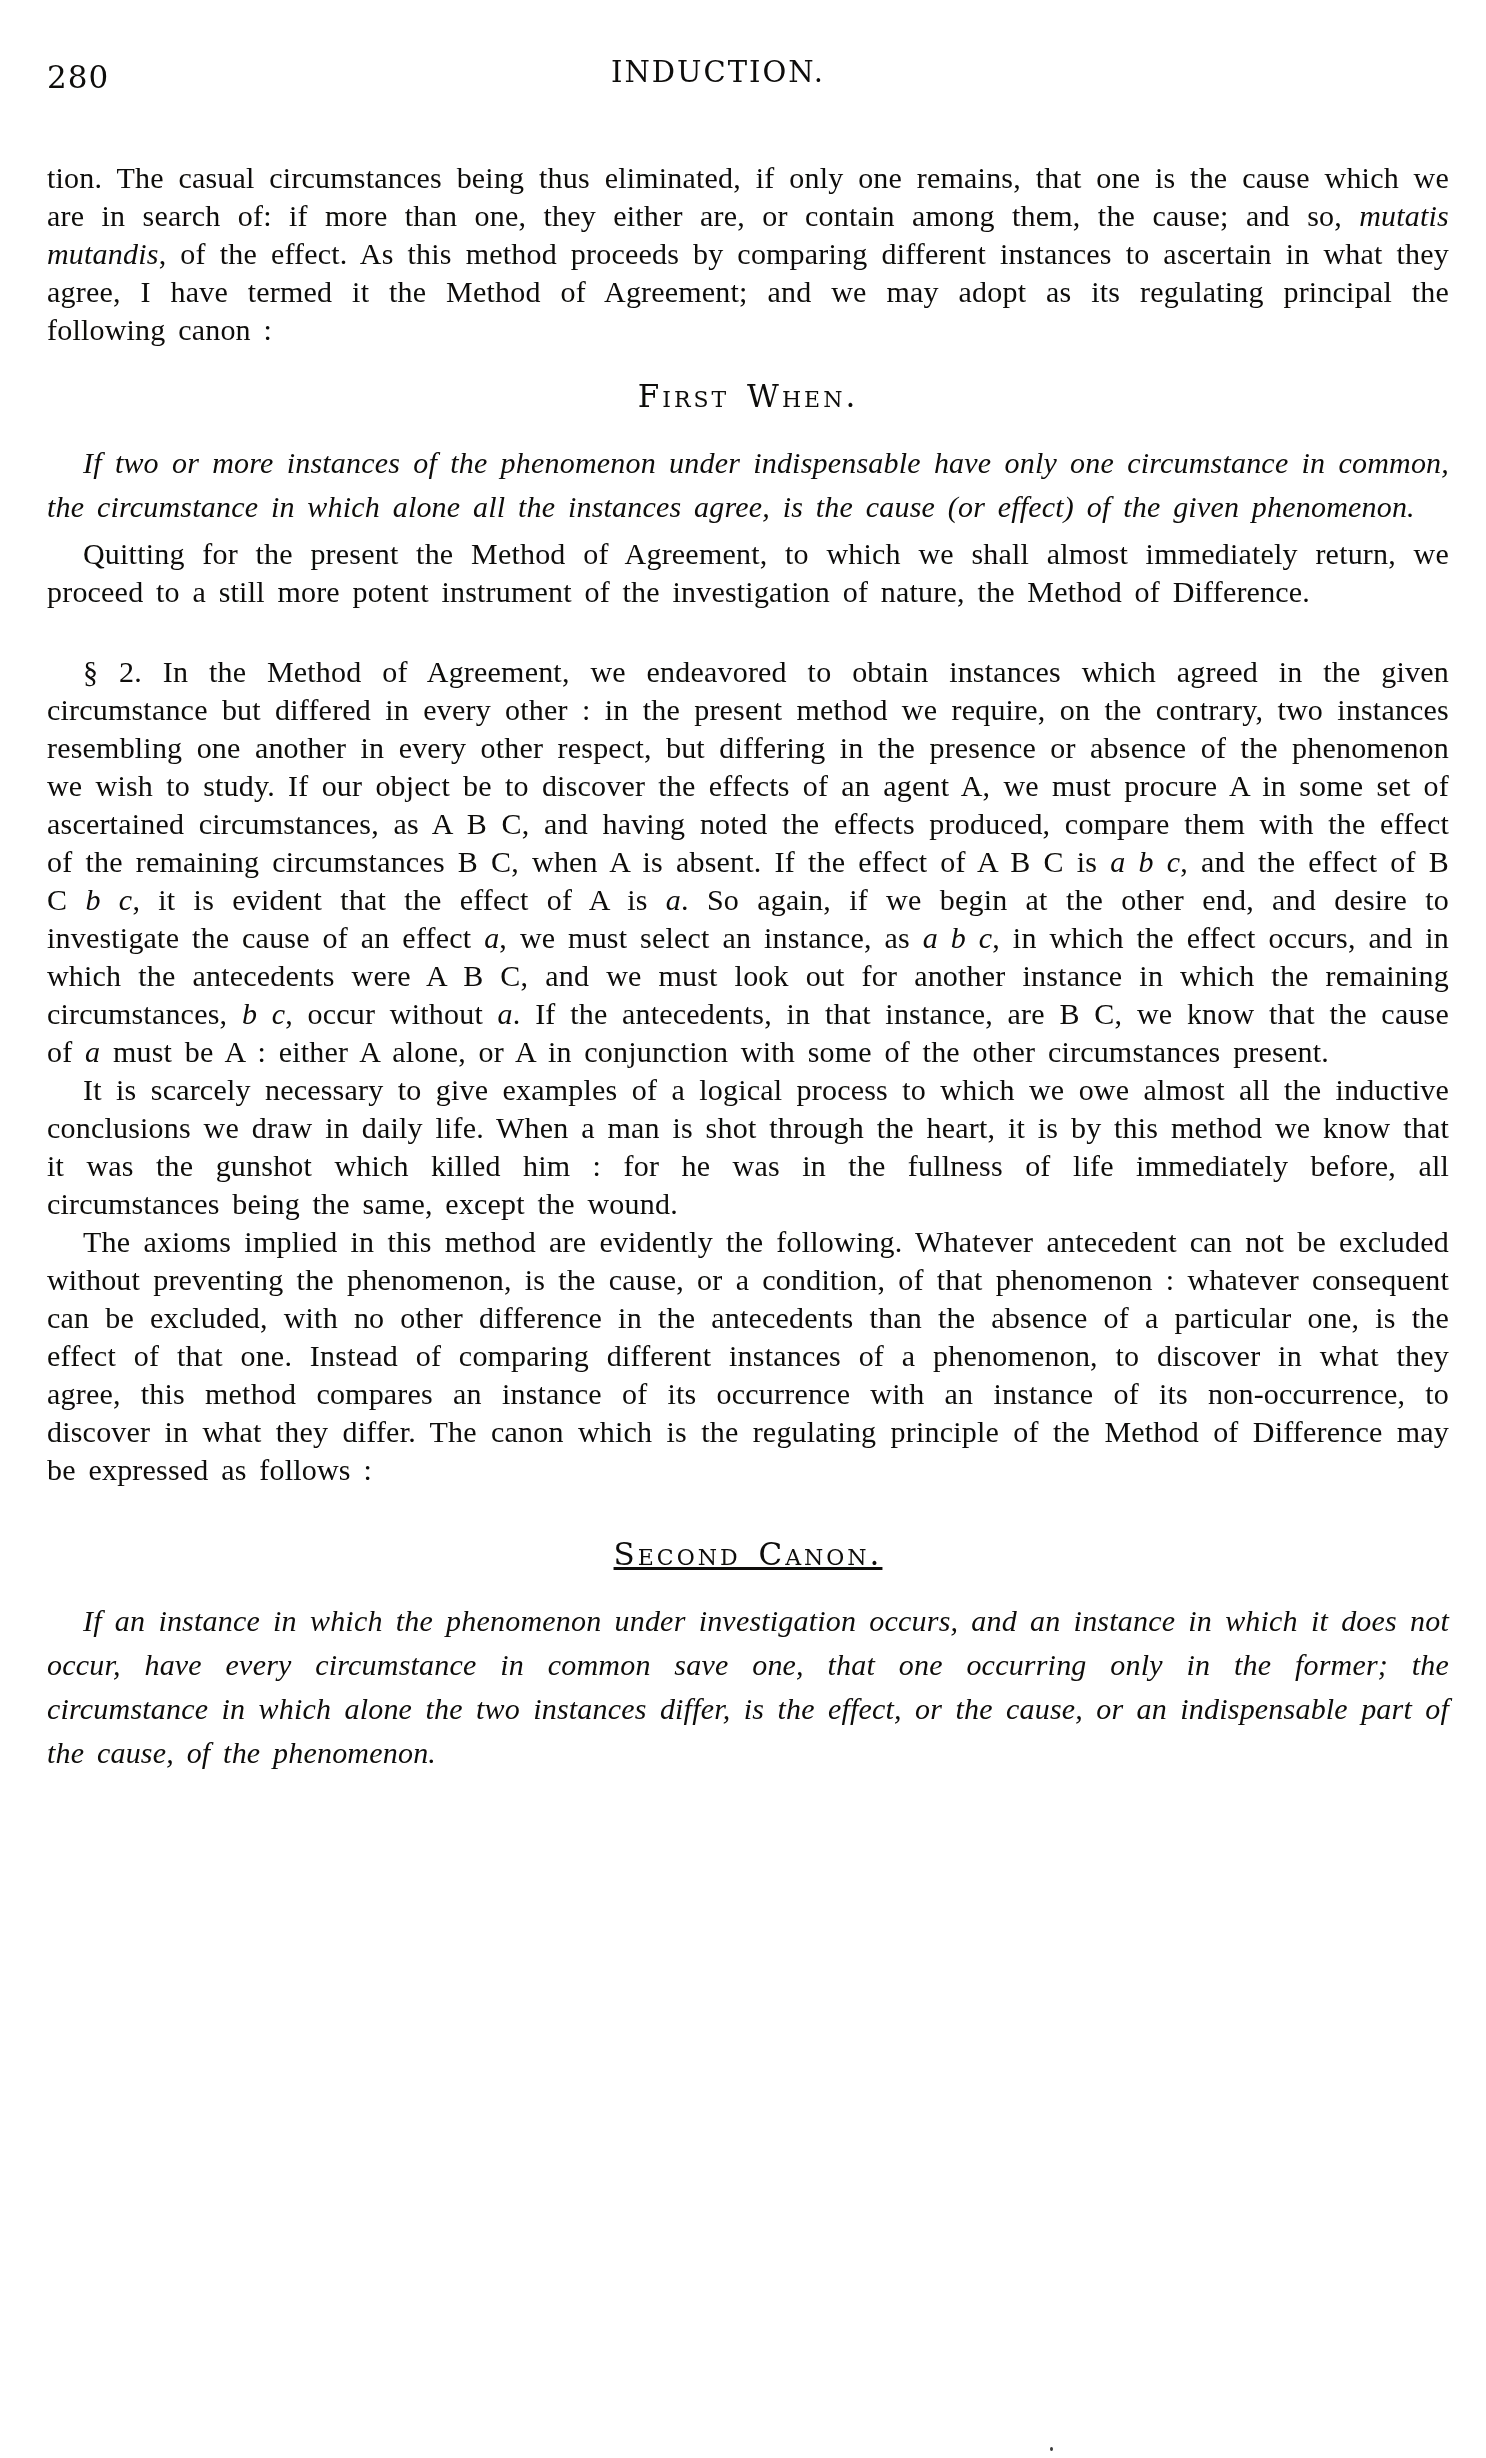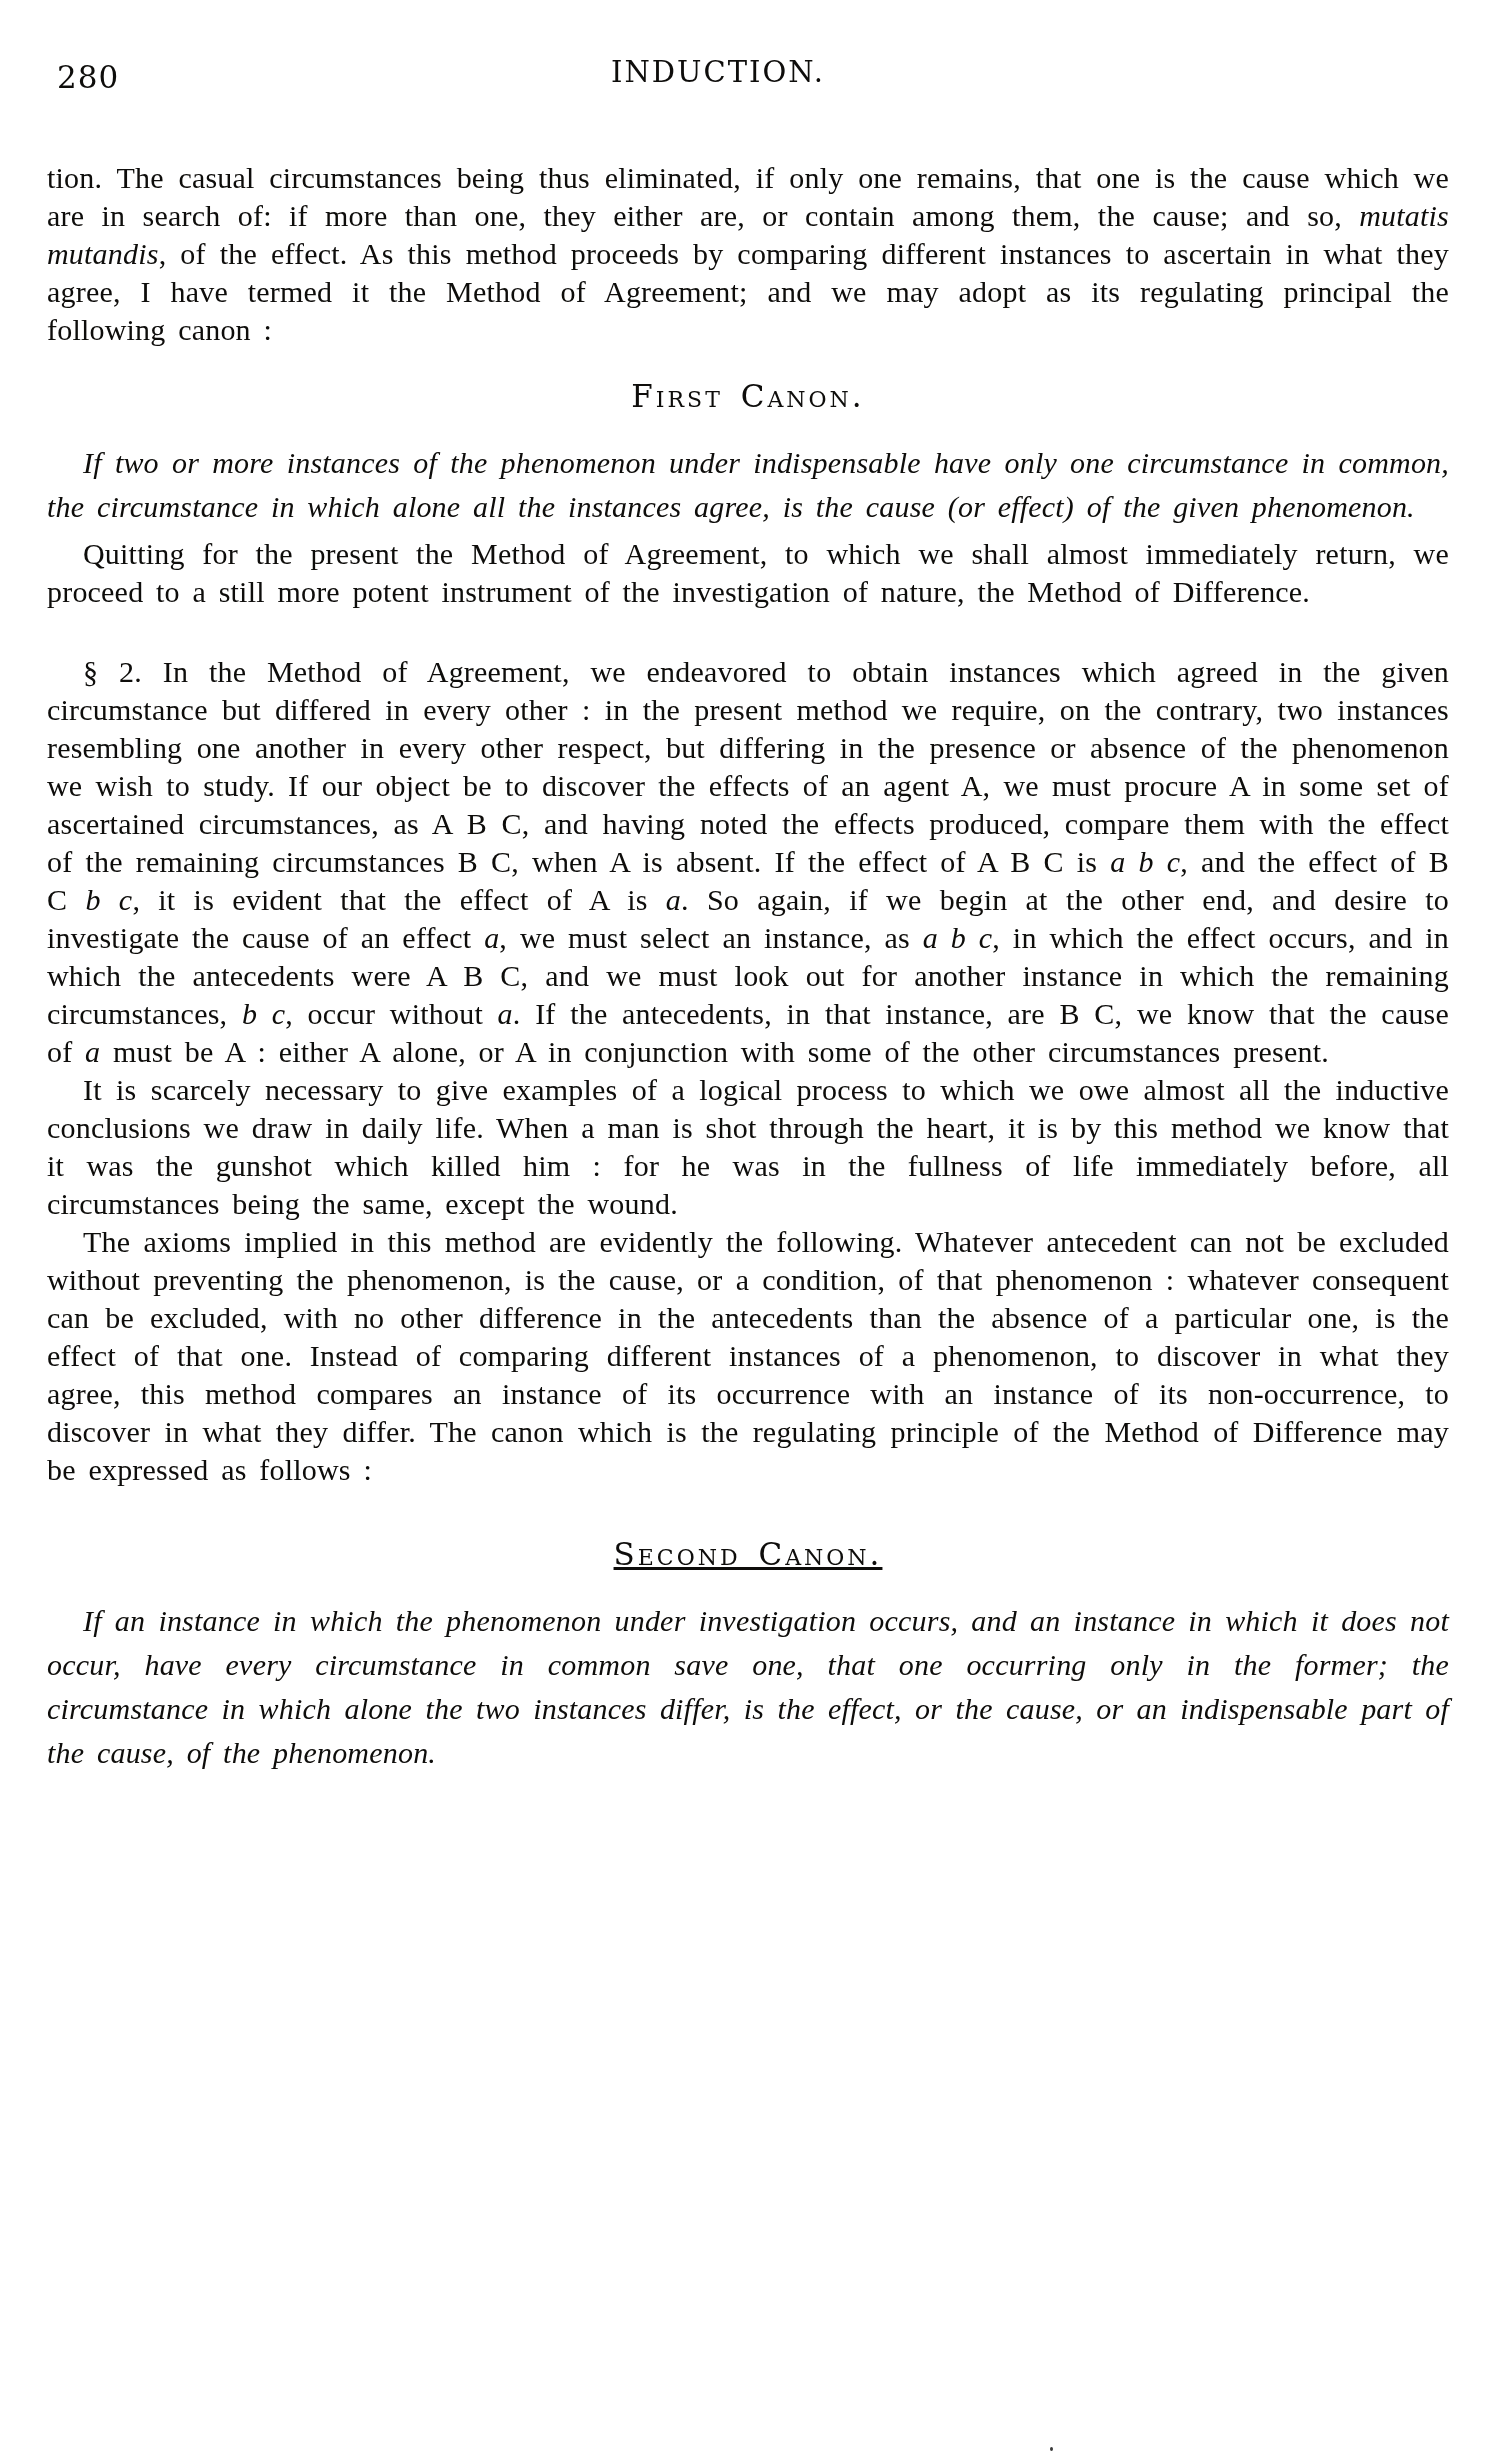--- a/index.html
+++ b/index.html
@@ -22,21 +22,20 @@
     position: relative;
     height: 40px;
     margin-bottom: 64px;
   }
   .page-num {
     position: absolute;
     left: 0;
     top: 4px;
     font-size: 31px;
     letter-spacing: 1px;
-    margin-left: 10px;
   }
   .running-head {
     position: absolute;
     left: 0;
     right: 60px;
     top: 0;
     text-align: center;
     font-size: 29px;
     letter-spacing: 2px;
   }
@@ -98,21 +97,21 @@
 
   <div class="page-header">
     <span class="page-num">280</span>
     <span class="running-head">INDUCTION.</span>
   </div>
 
   <div class="body-text">
 
     <p class="noindent"><span>tion.  The casual circumstances being thus eliminated, if only one remains, that one is the cause which we are in search of:  if more than one, they either are, or contain among them, the cause; and so, </span><span class="it">mutatis mutandis</span><span>, of the effect.  As this method proceeds by comparing different instances to ascertain in what they agree, I have termed it the Method of Agreement; and we may adopt as its regulating principal the following canon :</span></p>
 
-    <h3 class="canon-heading">First Canon.</h3>
+    <h3 class="canon-heading">First When.</h3>
 
     <p class="canon">If two or more instances of the phenomenon under indispensable have only one circumstance in common, the circumstance in which alone all the instances agree, is the cause (or effect) of the given phenomenon.</p>
 
     <p class="para-quitting">Quitting for the present the Method of Agreement, to which we shall almost immediately return, we proceed to a still more potent instrument of the investigation of nature, the Method of Difference.</p>
 
     <p class="section-start"><span>§ 2. In the Method of Agreement, we endeavored to obtain instances which agreed in the given circumstance but differed in every other :  in the present method we require, on the contrary, two instances resembling one another in every other respect, but differing in the presence or absence of the phenomenon we wish to study.  If our object be to discover the effects of an agent A, we must procure A in some set of ascertained circumstances, as A B C, and having noted the effects produced, compare them with the effect of the remaining circumstances B C, when A is absent.  If the effect of A B C is </span><span class="it">a b c</span><span>, and the effect of B C </span><span class="it">b c</span><span>, it is evident that the effect of A is </span><span class="it">a</span><span>.  So again, if we begin at the other end, and desire to investigate the cause of an effect </span><span class="it">a</span><span>, we must select an instance, as </span><span class="it">a b c</span><span>, in which the effect occurs, and in which the antecedents were A B C, and we must look out for another instance in which the remaining circumstances, </span><span class="it">b c</span><span>, occur without </span><span class="it">a</span><span>.  If the antecedents, in that instance, are B C, we know that the cause of </span><span class="it">a</span><span> must be A :  either A alone, or A in conjunction with some of the other circumstances present.</span></p>
 
     <p>It is scarcely necessary to give examples of a logical process to which we owe almost all the inductive conclusions we draw in daily life.  When a man is shot through the heart, it is by this method we know that it was the gunshot which killed him :  for he was in the fullness of life immediately before, all circumstances being the same, except the wound.</p>
 
     <p>The axioms implied in this method are evidently the following.  Whatever antecedent can not be excluded without preventing the phenomenon, is the cause, or a condition, of that phenomenon :  whatever consequent can be excluded, with no other difference in the antecedents than the absence of a particular one, is the effect of that one.  Instead of comparing different instances of a phenomenon, to discover in what they agree, this method compares an instance of its occurrence with an instance of its non-occurrence, to discover in what they differ.  The canon which is the regulating principle of the Method of Difference may be expressed as follows :</p>

